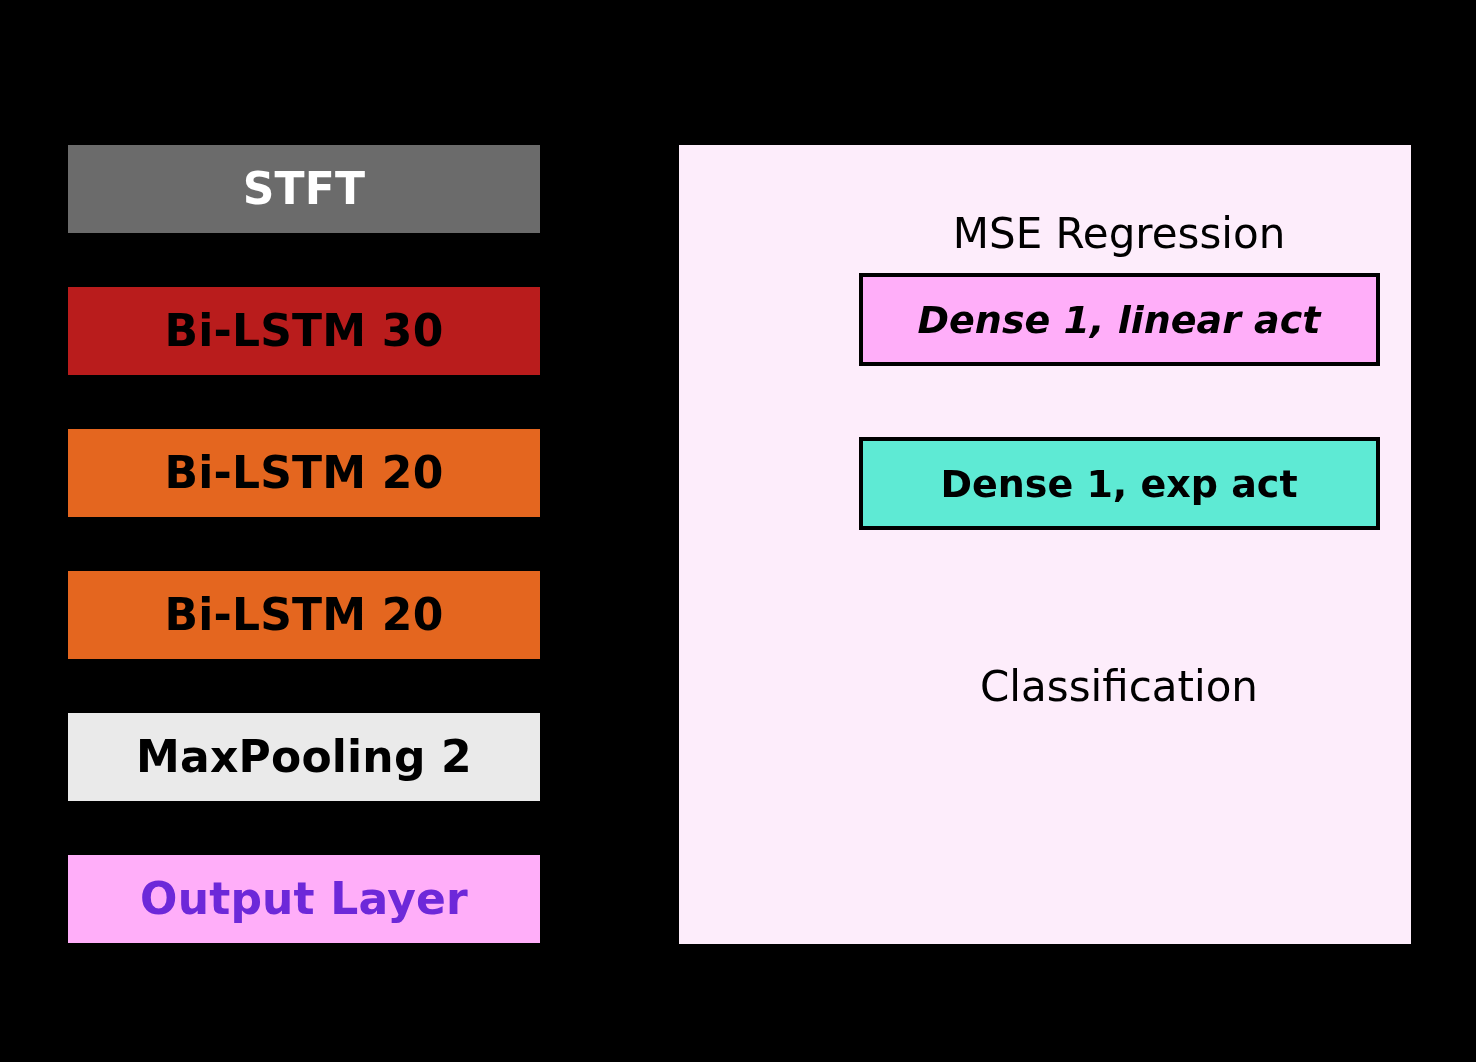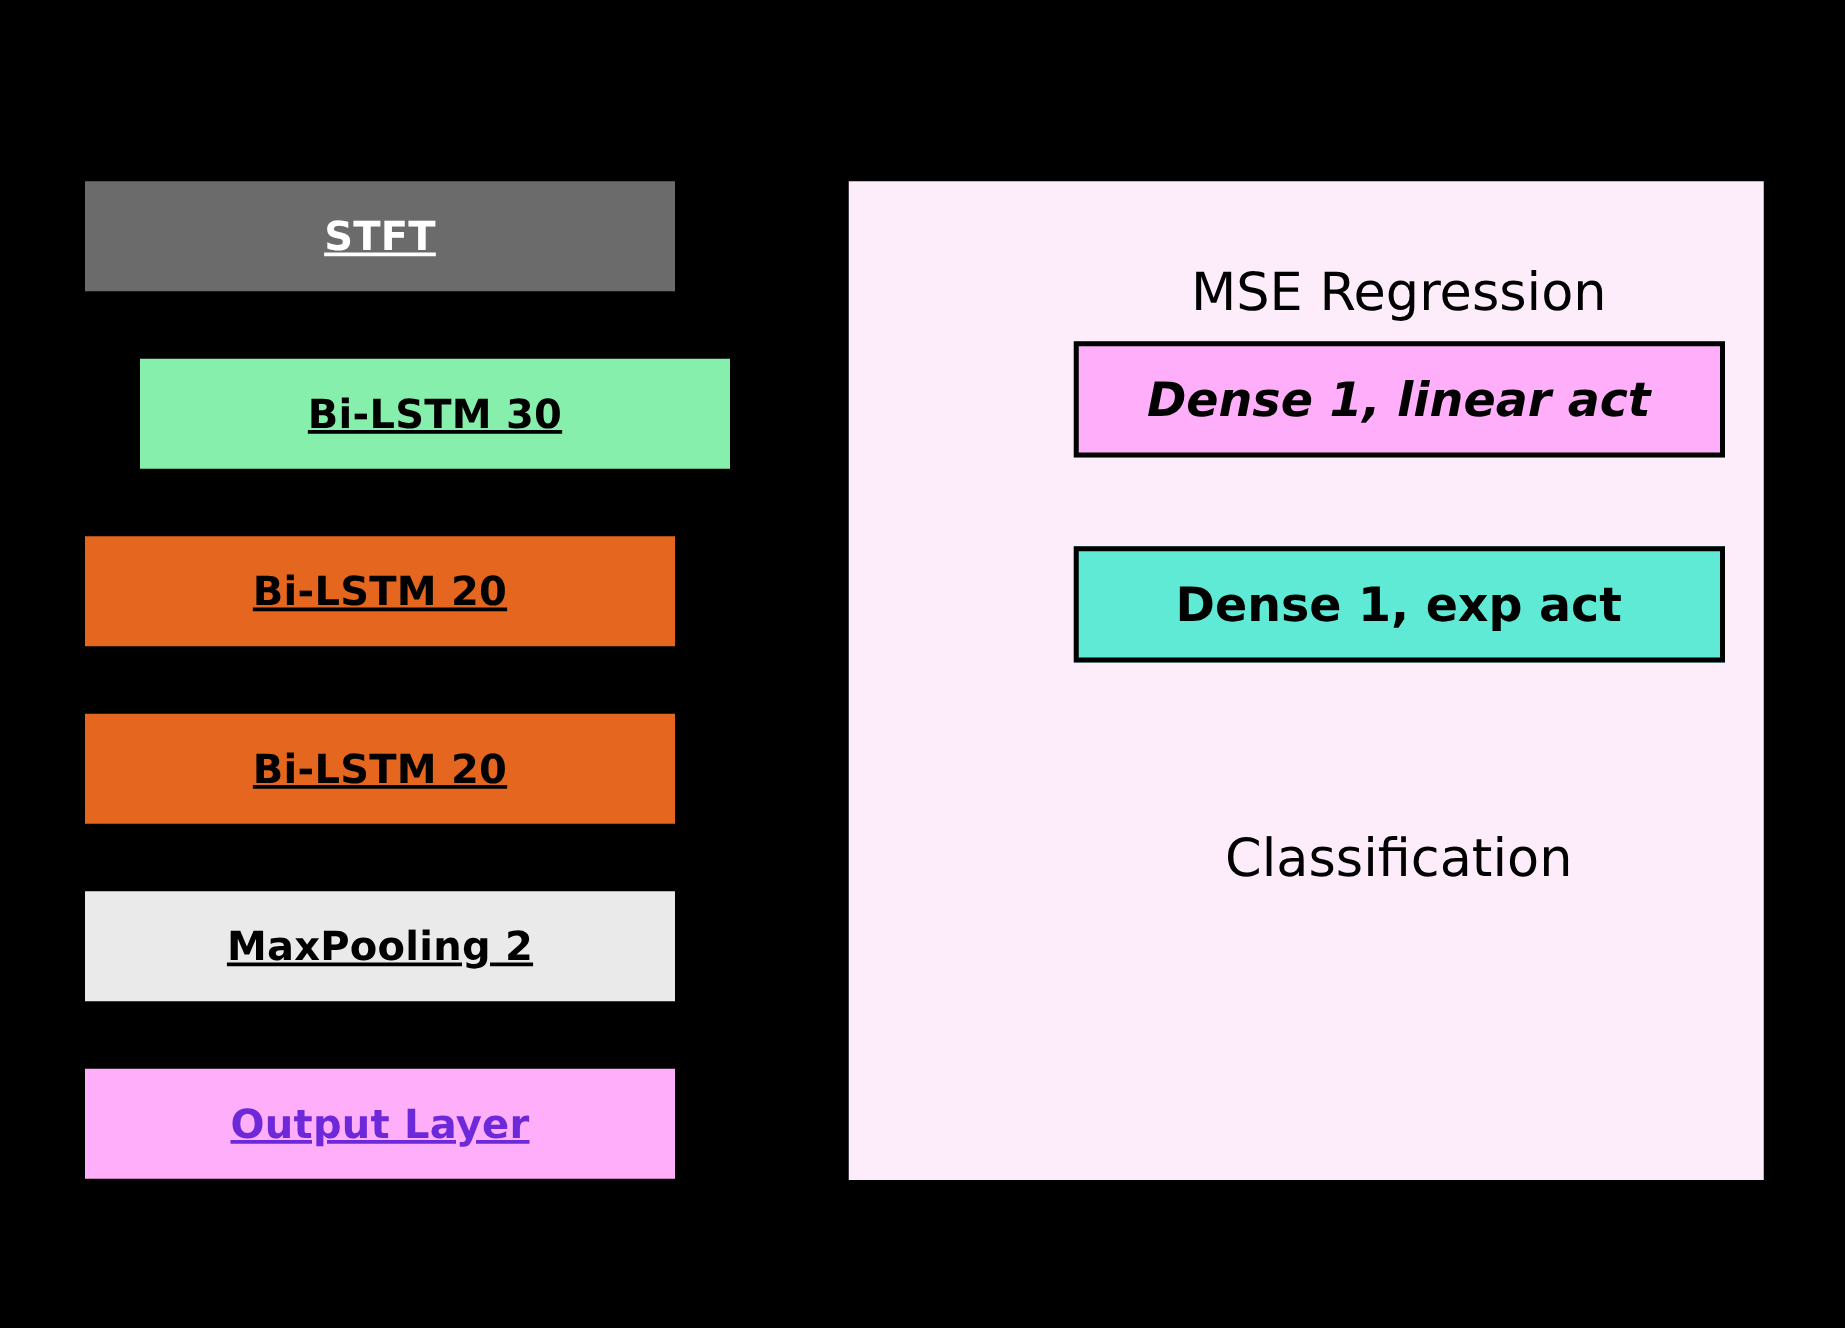--- a/index.html
+++ b/index.html
@@ -29,26 +29,25 @@
     width: 472px;
     height: 88px;
     margin-bottom: 54px;
     display: flex;
     align-items: center;
     justify-content: center;
     box-sizing: border-box;
   }
   .layer-box:last-child { margin-bottom: 0; }
   .layer-label {
-    font-size: 32px;
+    font-size: 44px;
     font-weight: 700;
     letter-spacing: 0.2px;
     line-height: 1;
     white-space: nowrap;
-    text-decoration: underline;
   }
   .layer-box.stft .layer-label {
     font-weight: 700;
     color: #ffffff;
   }
 
   
   #right-panel {
     position: absolute;
     left: 679px;
@@ -100,21 +99,21 @@
 <body>
 
 <div id="canvas" style="background: rgb(0, 0, 0);">
 
   <div id="left-stack">
 
     <div class="layer-box stft" style="background: rgb(107, 107, 107);">
       <span class="layer-label" style="color: rgb(255, 255, 255);">STFT</span>
     </div>
 
-    <div class="layer-box" style="background: #86efac; margin-left: 44px;">
+    <div class="layer-box" style="background: #b91c1c;">
       <span class="layer-label" style="color: rgb(0, 0, 0);">Bi-LSTM 30</span>
     </div>
 
     <div class="layer-box" style="background: rgb(228, 102, 31);">
       <span class="layer-label" style="color: rgb(0, 0, 0);">Bi-LSTM 20</span>
     </div>
 
     <div class="layer-box" style="background: rgb(228, 102, 31);">
       <span class="layer-label" style="color: rgb(0, 0, 0);">Bi-LSTM 20</span>
     </div>

